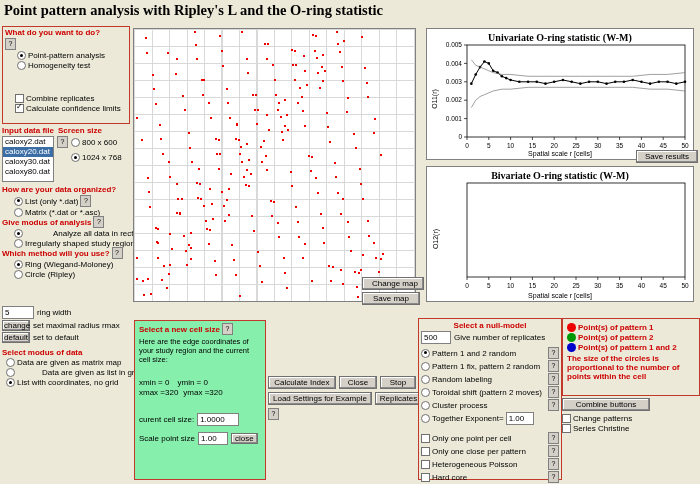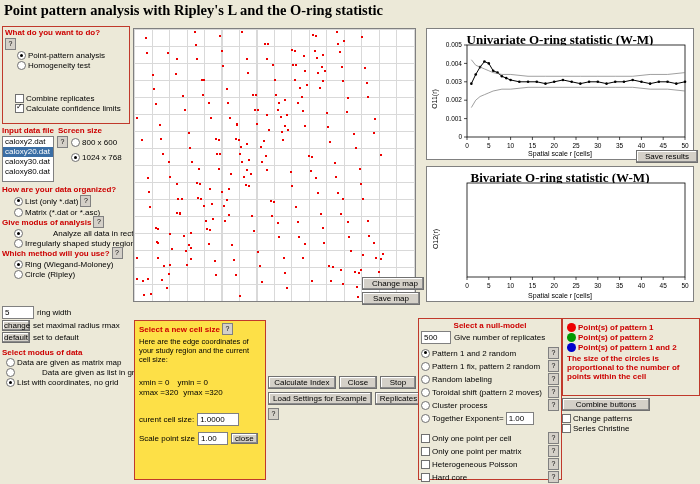--- a/index.html
+++ b/index.html
@@ -72,21 +72,21 @@
     position:absolute;left:0;top:0;right:0;bottom:0;
     background-image:
       repeating-linear-gradient(to right,#d9d9d9 0 1px,transparent 1px 17.5px),
       repeating-linear-gradient(to bottom,#d9d9d9 0 1px,transparent 1px 17px);
   }
   .pt{position:absolute;width:2px;height:2px;background:#ee0000;}
   .chart{
     position:absolute;background:#fff;border:1px solid #808080;
   }
   .chart .title{
-    text-align:center;font-size:13px;font-weight:bold;
+    text-align:center;font-size:10px;font-weight:bold;
     font-family:"Liberation Serif", serif;margin-top:3px;
   }
   .axis-x-label{
     position:absolute;bottom:1px;width:100%;text-align:center;font-size:7px;
   }
   .axis-y-label{
     position:absolute;left:1px;top:50%;transform:translateY(-50%) rotate(-90deg);
     font-size:7px;transform-origin:center;
   }
   svg{display:block;}
@@ -476,21 +476,21 @@
       <div class="pt" style="left: 159.9px; top: 21px; background: rgb(238, 0, 0);"></div>
       <div class="pt" style="left: 180.9px; top: 5.9px; background: rgb(238, 0, 0);"></div>
       <div class="pt" style="left: 179.7px; top: 20.6px; background: rgb(238, 0, 0);"></div>
     </div>
 </div>
 <div style="position:absolute;left:362px;top:277px;">
   <div class="btn" style="width:48px;padding-left:8px;">Change map</div>
   <div class="btn" style="width:48px;margin-top:2px;">Save map</div>
 </div>
 
-<div class="panel group" style="left:134px;top:320px;width:130px;height:158px;background:#fde047;">
+<div class="panel group" style="left:134px;top:320px;width:130px;height:158px;background:#86efac;">
   <div style="display:flex;align-items:center;gap:2px;padding:2px 2px 0 4px;">
     <span class="hdr">Select a new cell size</span>
     <span class="qbtn">?</span>
   </div>
   <div style="padding:2px 4px 0 4px;font-size:7.5px;line-height:9px;">Here are the edge coordinates of your study region and the current cell size:</div>
   <div style="display:flex;gap:8px;padding:14px 4px 0 4px;">
     <span class="lbl">xmin = 0</span>
     <span class="lbl">ymin = 0</span>
   </div>
   <div style="display:flex;gap:5px;padding:1px 4px 0 4px;">
@@ -564,21 +564,21 @@
       <div class="txtbox" style="width:22px;">1.00</div>
     </div>
     <div style="height:5px;"></div>
     <div class="row">
       <span class="cb"></span>
       <span class="lbl">Only one point per cell</span>
       <span class="qbtn" style="margin-left:auto;">?</span>
     </div>
     <div class="row">
       <span class="cb"></span>
-      <span class="lbl">Only one point per matrix</span>
+      <span class="lbl">Only one close per pattern</span>
       <span class="qbtn" style="margin-left:auto;">?</span>
     </div>
     <div class="row">
       <span class="cb"></span>
       <span class="lbl">Heterogeneous Poisson</span>
       <span class="qbtn" style="margin-left:auto;">?</span>
     </div>
     <div class="row">
       <span class="cb"></span>
       <span class="lbl">Hard core</span>

